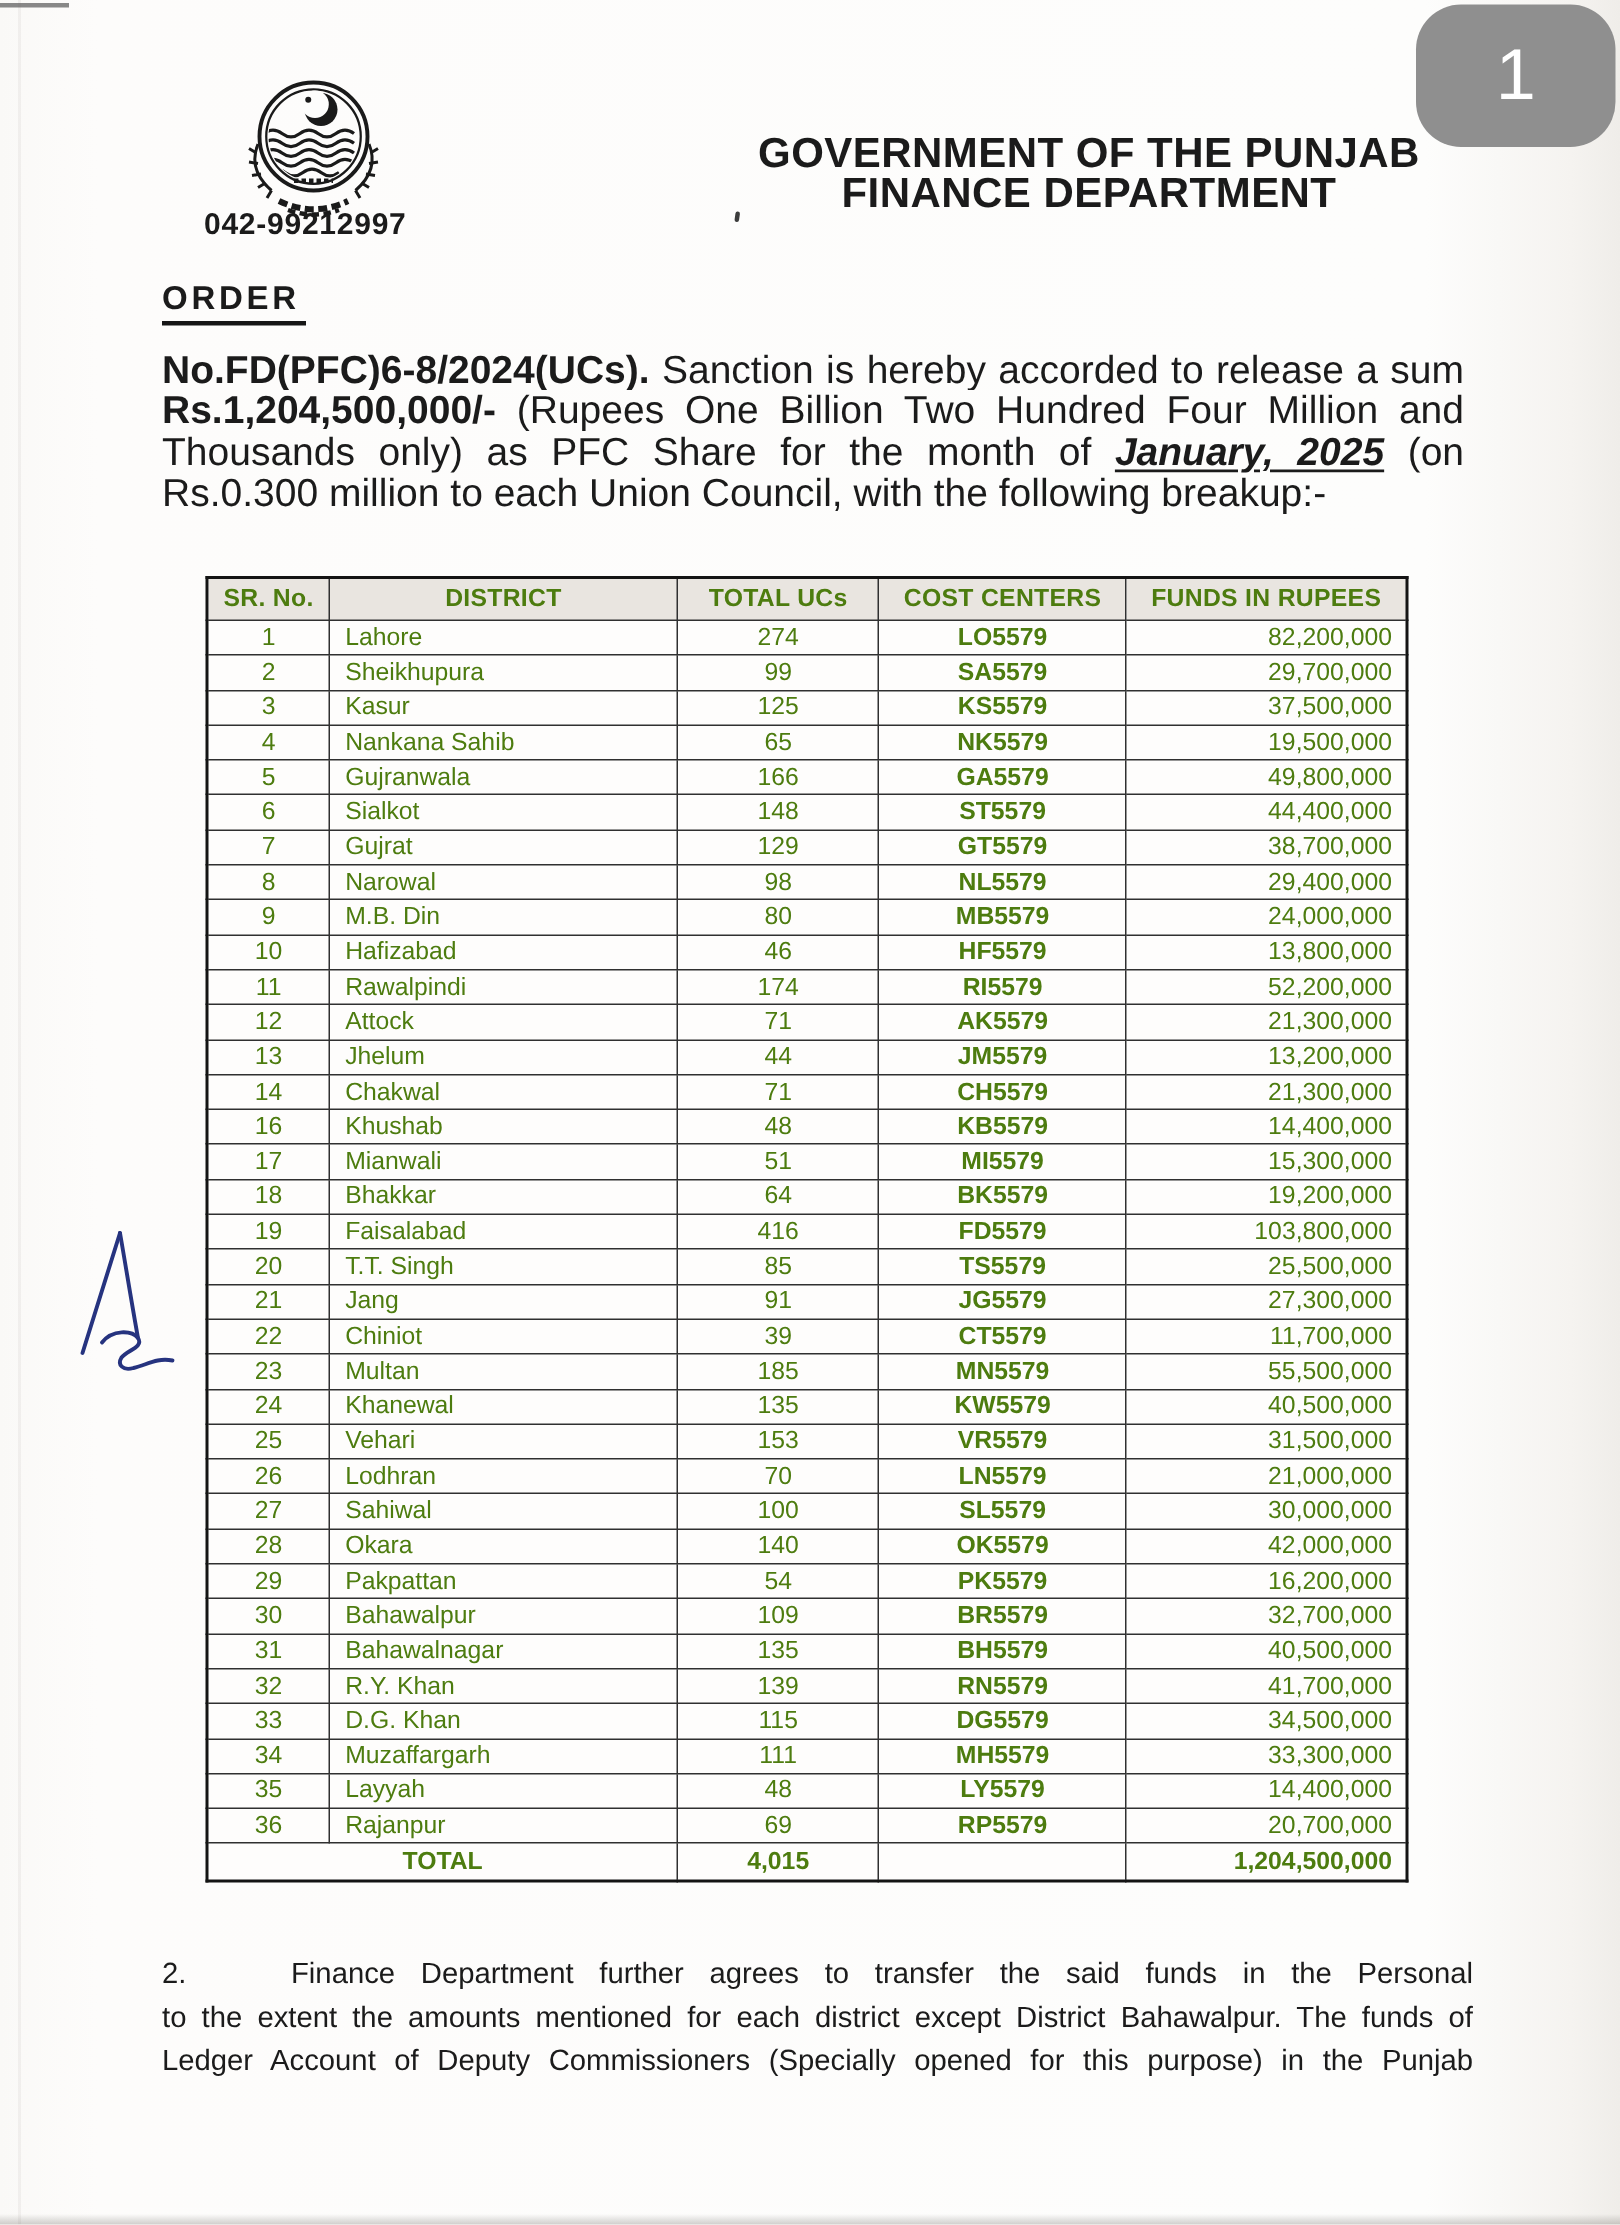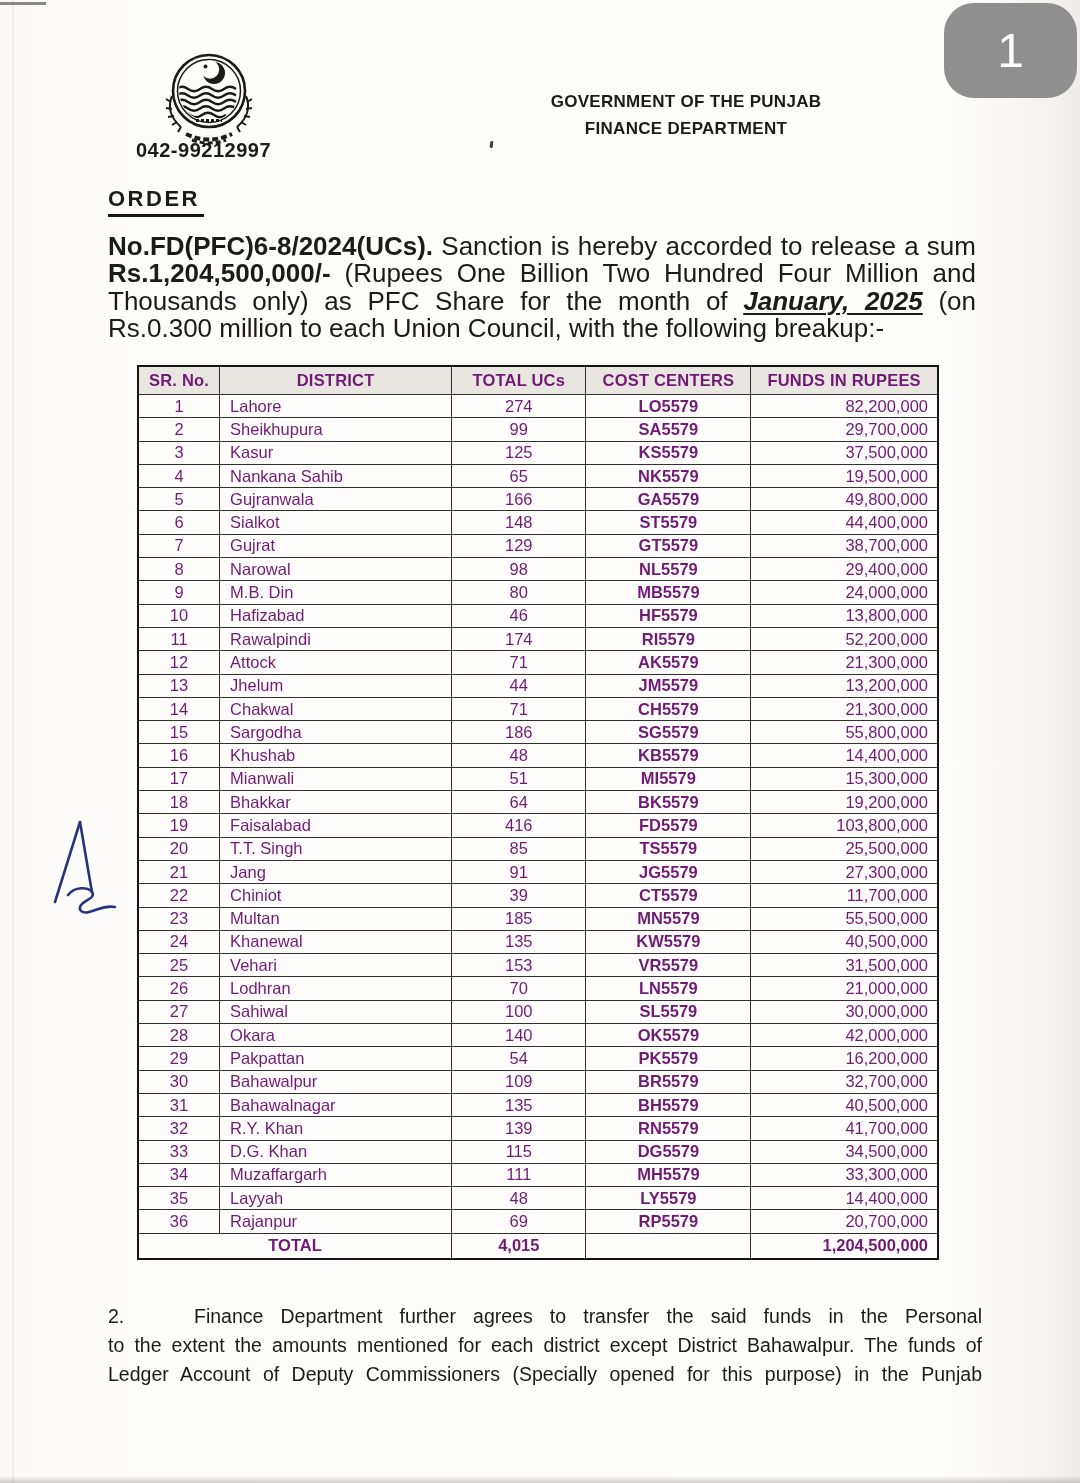--- a/index.html
+++ b/index.html
@@ -23,22 +23,22 @@
   .page-badge{
     position:absolute;left:944px;top:3px;width:133px;height:95px;
     background:#8f8f8f;border-radius:30px;
     display:flex;align-items:center;justify-content:center;
     color:#ffffff;font-size:48px;font-weight:400;
   }
 
   
   .emblem{position:absolute;left:150px;top:50px;width:120px;height:100px;}
   .phone{position:absolute;left:136px;top:139px;font-size:20px;font-weight:bold;letter-spacing:.5px;}
-  .org-block{position:absolute;left:406px;top:88px;width:560px;text-align:center;
-    font-size:17px;font-weight:bold;line-height:27px;letter-spacing:.3px;}
+  .org-block{position:absolute;left:446px;top:88px;width:560px;text-align:center;
+    font-size:28px;font-weight:bold;line-height:27px;letter-spacing:.3px;}
 
   .order-heading{
     position:absolute;left:108px;top:186px;
     font-size:22px;font-weight:bold;letter-spacing:2.5px;
     border-bottom:3px solid #161616;padding:0 4px 2px 0;
   }
 
   
   .para1{position:absolute;left:108px;top:233px;width:868px;font-size:26px;line-height:27.4px;}
   .para2{position:absolute;left:108px;top:1302px;width:874px;font-size:19.5px;line-height:29px;}
@@ -48,21 +48,21 @@
   .em-date{font-weight:bold;font-style:italic;text-decoration:underline;text-decoration-thickness:2px;text-underline-offset:3px;}
   .p2-num{position:absolute;left:0;top:0;}
   .p2-line1{margin-left:86px;}
 
   
   .handmark{position:absolute;left:38px;top:810px;}
 
   
   .table-wrap{position:absolute;left:137px;top:365px;width:802px;}
   table.order-table{width:100%;border-collapse:collapse;table-layout:fixed;
-    font-size:16.5px;color:#701a75;}
+    font-size:16.5px;color:#4d7c0f;margin-top:19px;}
   table.order-table th,table.order-table td{border:1.8px solid #303030;padding:0;overflow:hidden;white-space:nowrap;}
   table.order-table{border:2.5px solid #141414;}
   table.order-table th{height:27px;background:#e9e5e0;font-size:16.5px;font-weight:bold;letter-spacing:.2px;}
   table.order-table tbody td{height:22.3px;background:#fefdfc;}
   table.order-table tfoot td{height:24px;font-weight:bold;background:#fefdfc;}
   .c-sr{text-align:center;}
   .c-d{text-align:left;padding-left:10px !important;}
   .c-u{text-align:center;}
   .c-cc{text-align:center;font-weight:bold;}
   .c-f{text-align:right;padding-right:9px !important;}
@@ -260,27 +260,20 @@
           </tr>
 
           <tr>
             <td class="c-sr">14</td>
             <td class="c-d">Chakwal</td>
             <td class="c-u">71</td>
             <td class="c-cc">CH5579</td>
             <td class="c-f">21,300,000</td>
           </tr>
 
-          <tr>
-            <td class="c-sr">15</td>
-            <td class="c-d">Sargodha</td>
-            <td class="c-u">186</td>
-            <td class="c-cc">SG5579</td>
-            <td class="c-f">55,800,000</td>
-          </tr>
 
           <tr>
             <td class="c-sr">16</td>
             <td class="c-d">Khushab</td>
             <td class="c-u">48</td>
             <td class="c-cc">KB5579</td>
             <td class="c-f">14,400,000</td>
           </tr>
 
           <tr>

